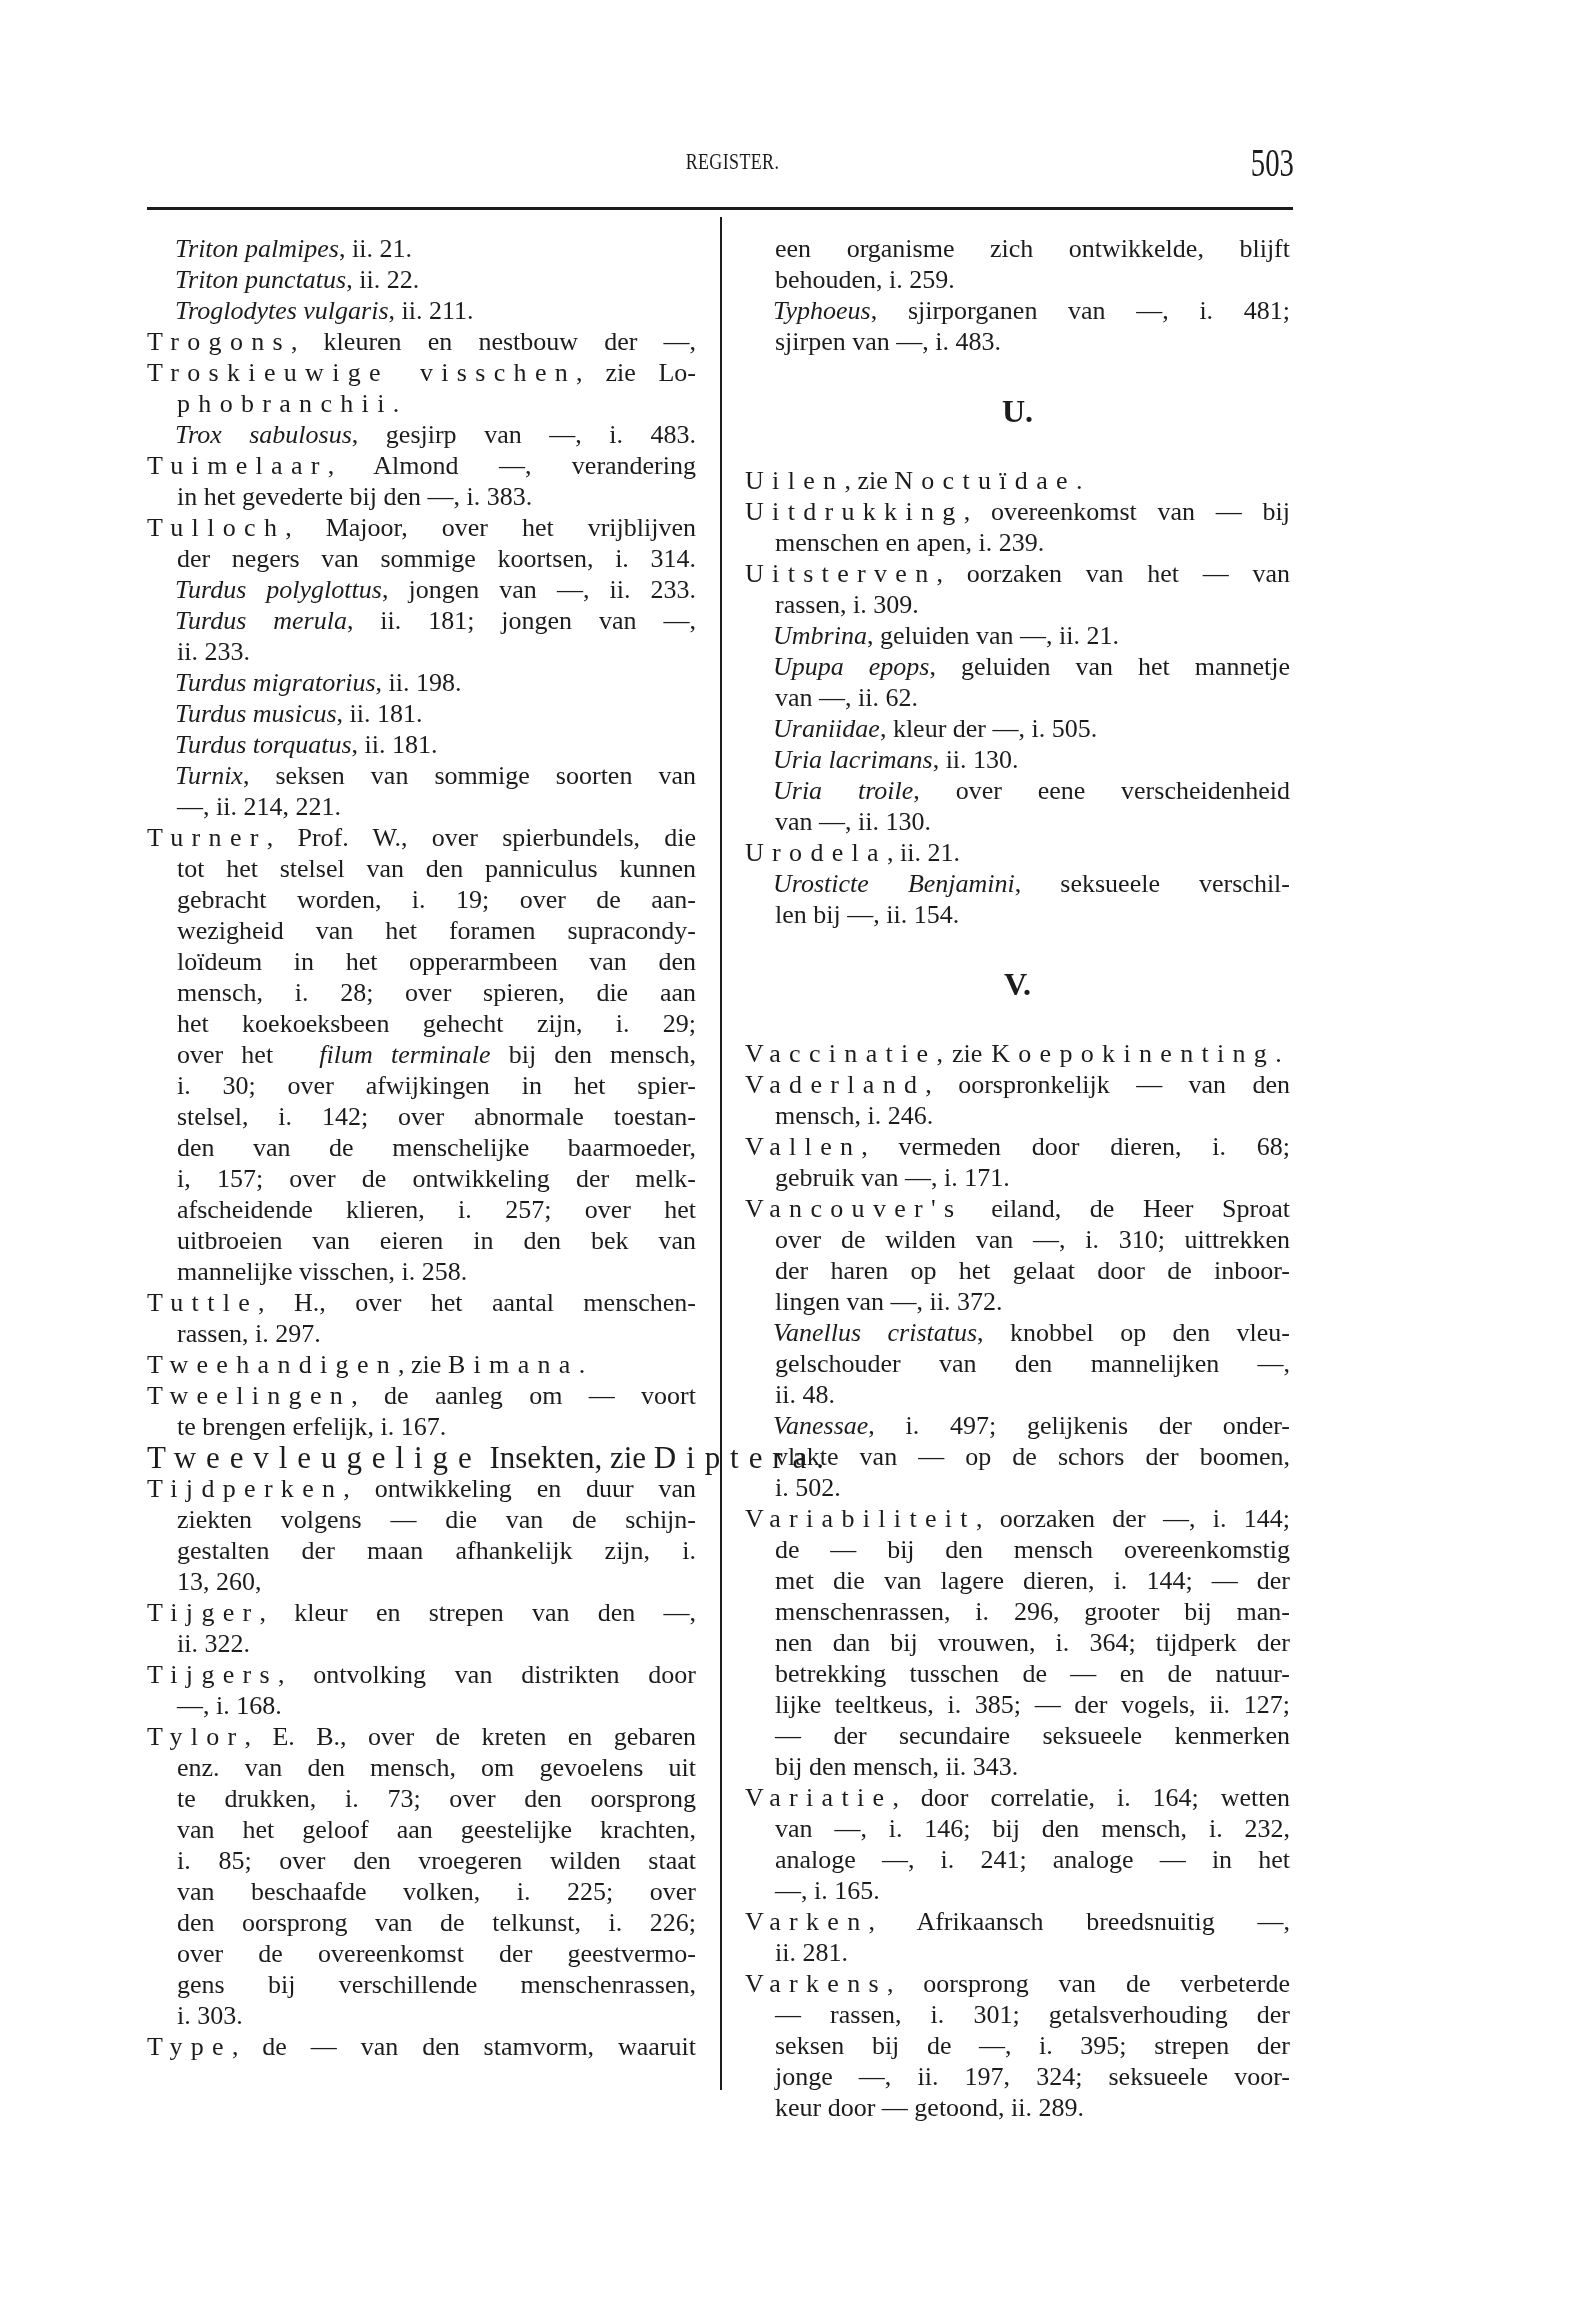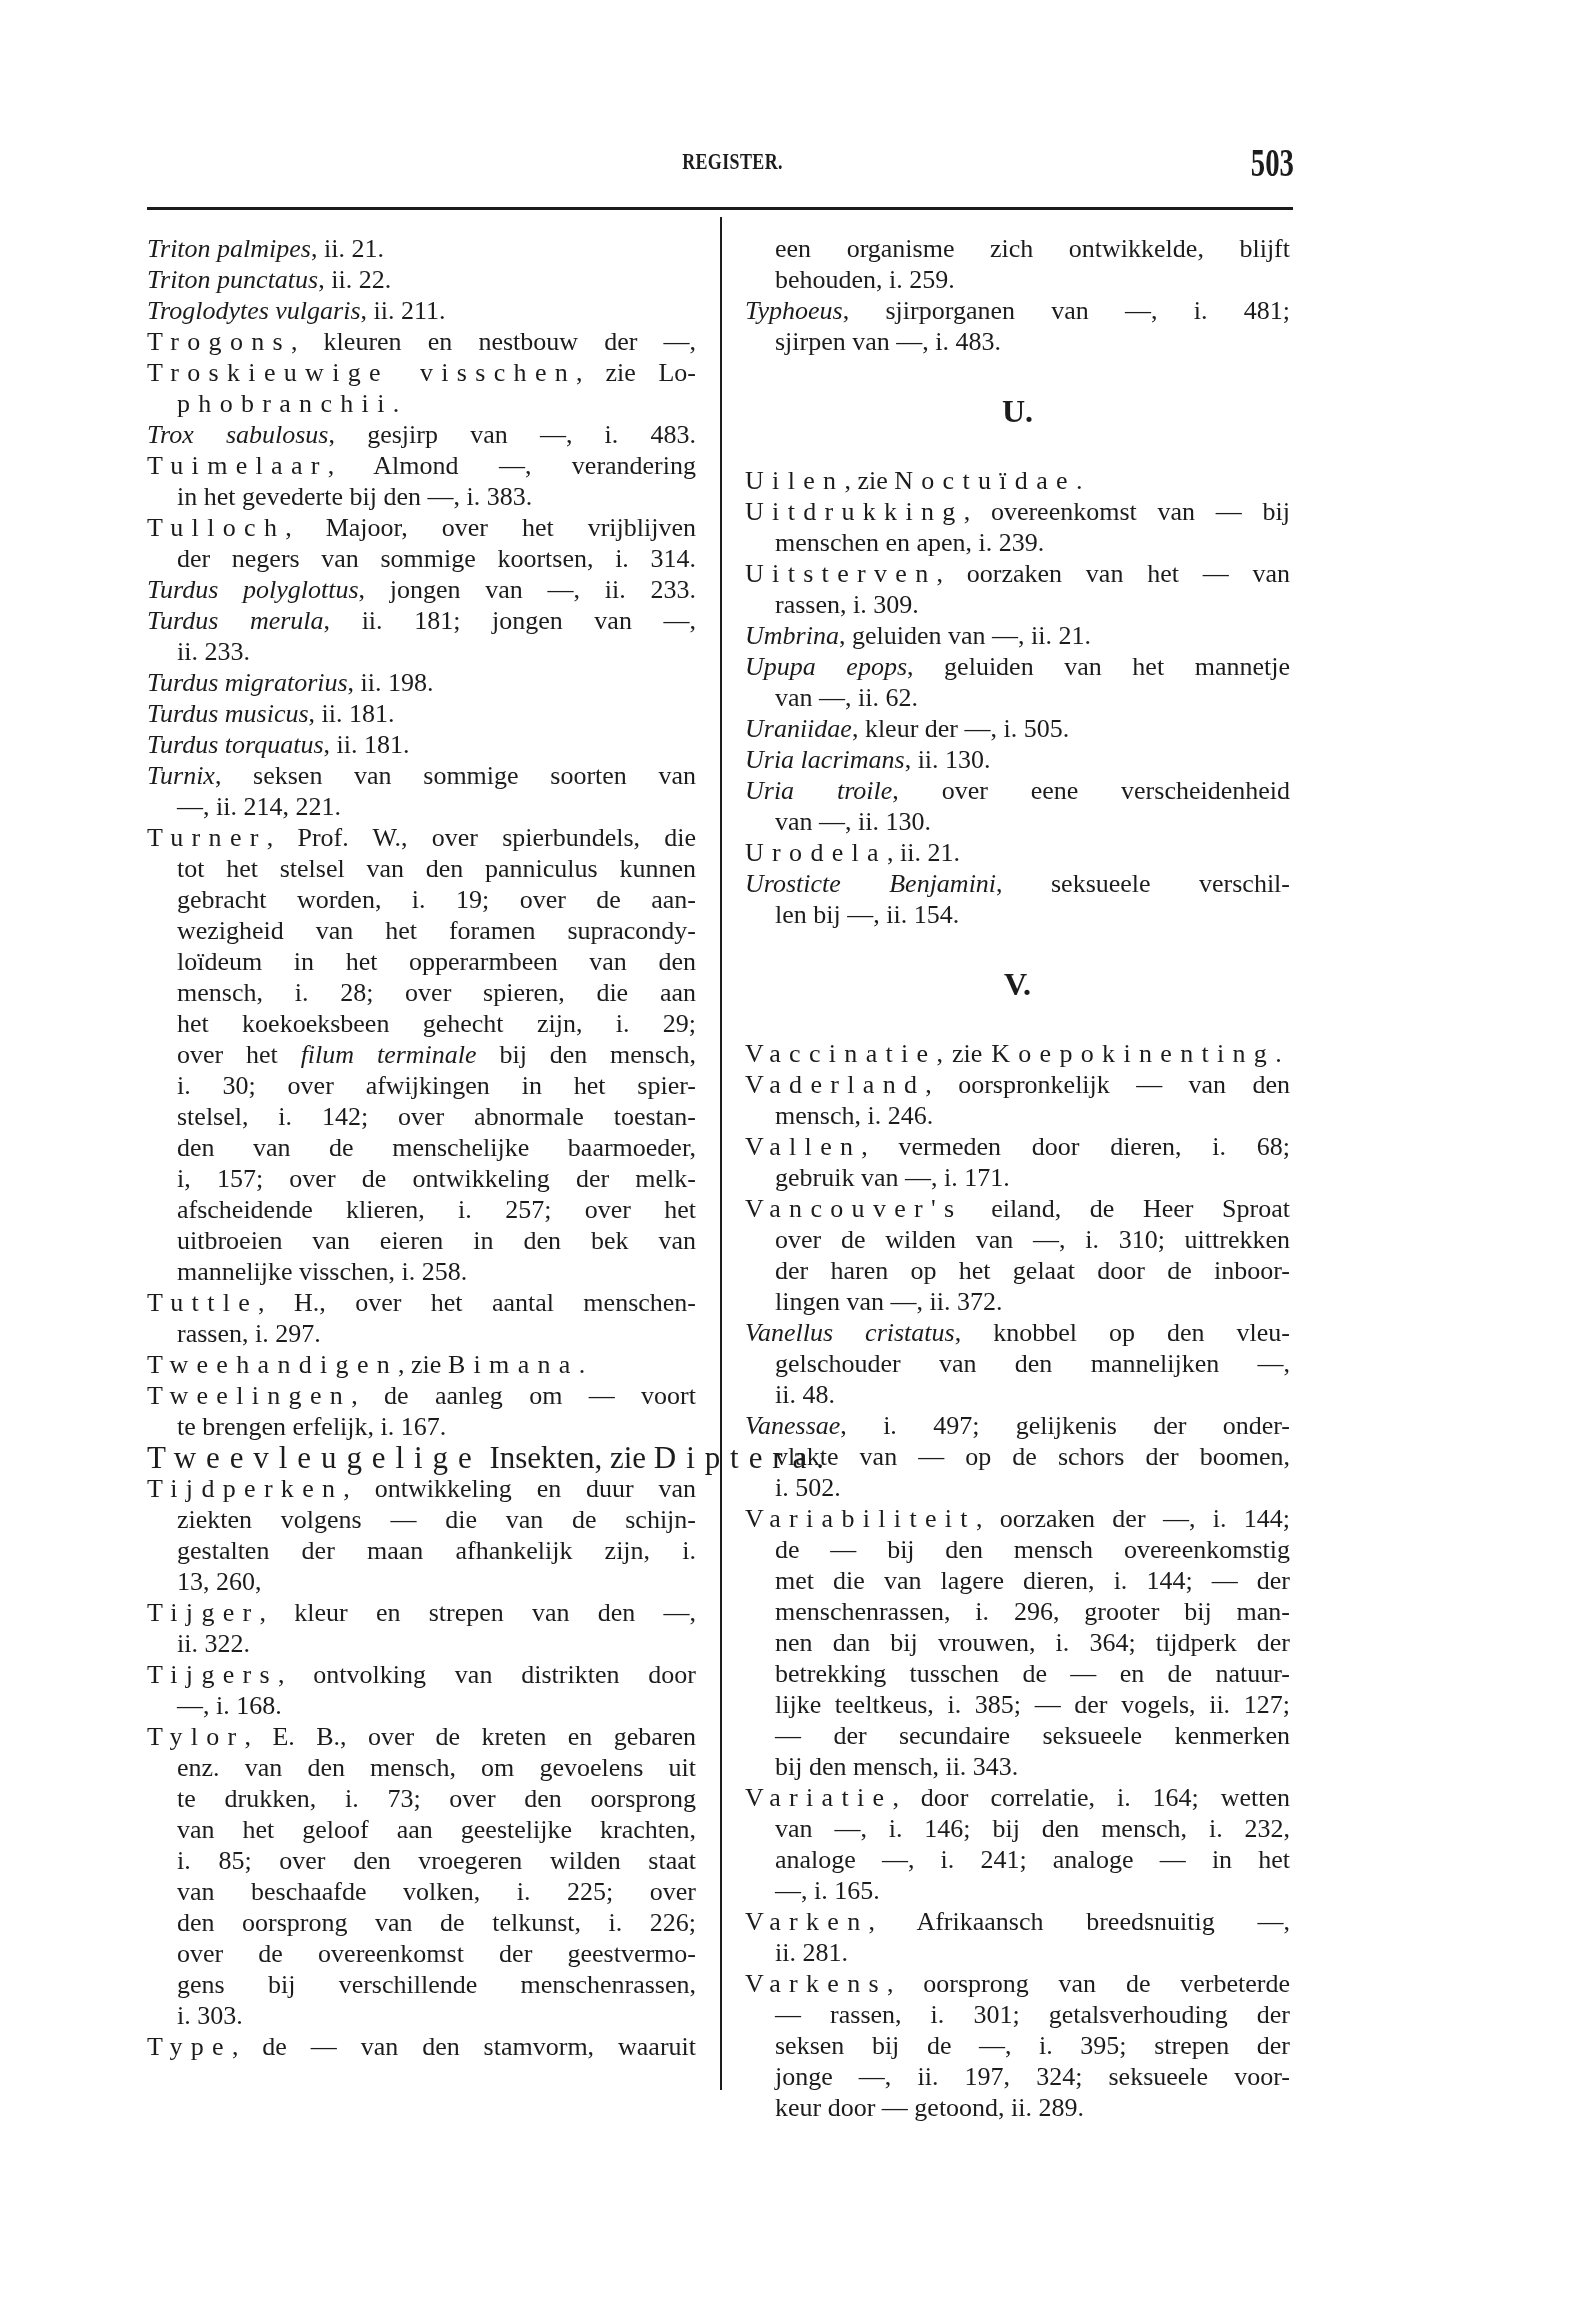--- a/index.html
+++ b/index.html
@@ -1,32 +1,32 @@
 <!DOCTYPE html>
 <html style="font-size:7.4px"><head>
 <meta charset="utf-8">
 <style>
   html, body { margin: 0; padding: 0; background: #ffffff; }
   body { width: 1569px; height: 2393px; position: relative; overflow: hidden;
          font-family: "Liberation Serif", "DejaVu Serif", serif; color: #1c1c1c; }
-  .running-head { position: absolute; top: 139px; left: 0; width: 1297px; height: 42px; font-weight: bold; }
+  .running-head { position: absolute; top: 139px; left: 0; width: 1297px; height: 42px; }
   .running-title { position: absolute; left: 640px; top: 10.2px; width: 185px; text-align: center;
          font-size: 23px; letter-spacing: 0.5px; transform: scaleX(0.78); transform-origin: center; }
   .page-number { position: absolute; left: 1224px; top: 0px; width: 70px; text-align: right;
          font-size: 40px; transform: scaleX(0.72); transform-origin: right center; }
   .head-rule { position: absolute; left: 147px; top: 207px; width: 1146px; height: 3.2px; background: #1c1c1c; }
   .col-divider { position: absolute; left: 720px; top: 217px; width: 1.9px; height: 1873px; background: #1c1c1c; }
   .column { position: absolute; top: 233px; }
   .col-left { left: 147px; width: 549px; }
   .col-right { left: 745px; width: 545px; }
   .line { height: 31px; line-height: 31px; font-size: 26px; white-space: nowrap;
           text-align: justify; text-align-last: justify; overflow: visible; }
   .line.indent { padding-left: 30px; }
   .line.last { text-align-last: left; }
-  .seg-i { font-style: italic; }
+  .seg-i { font-style: italic; margin-left: 28px; }
   .seg-sp { letter-spacing: 0.32em; }
   .section-letter { text-align: center; font-weight: bold; font-size: 32px; height: 108px; line-height: 108px; }
 </style>
 </head>
 <body>
 
 <div class="running-head">
   <div class="running-title">REGISTER.</div>
   <div class="page-number">503</div>
 </div>

